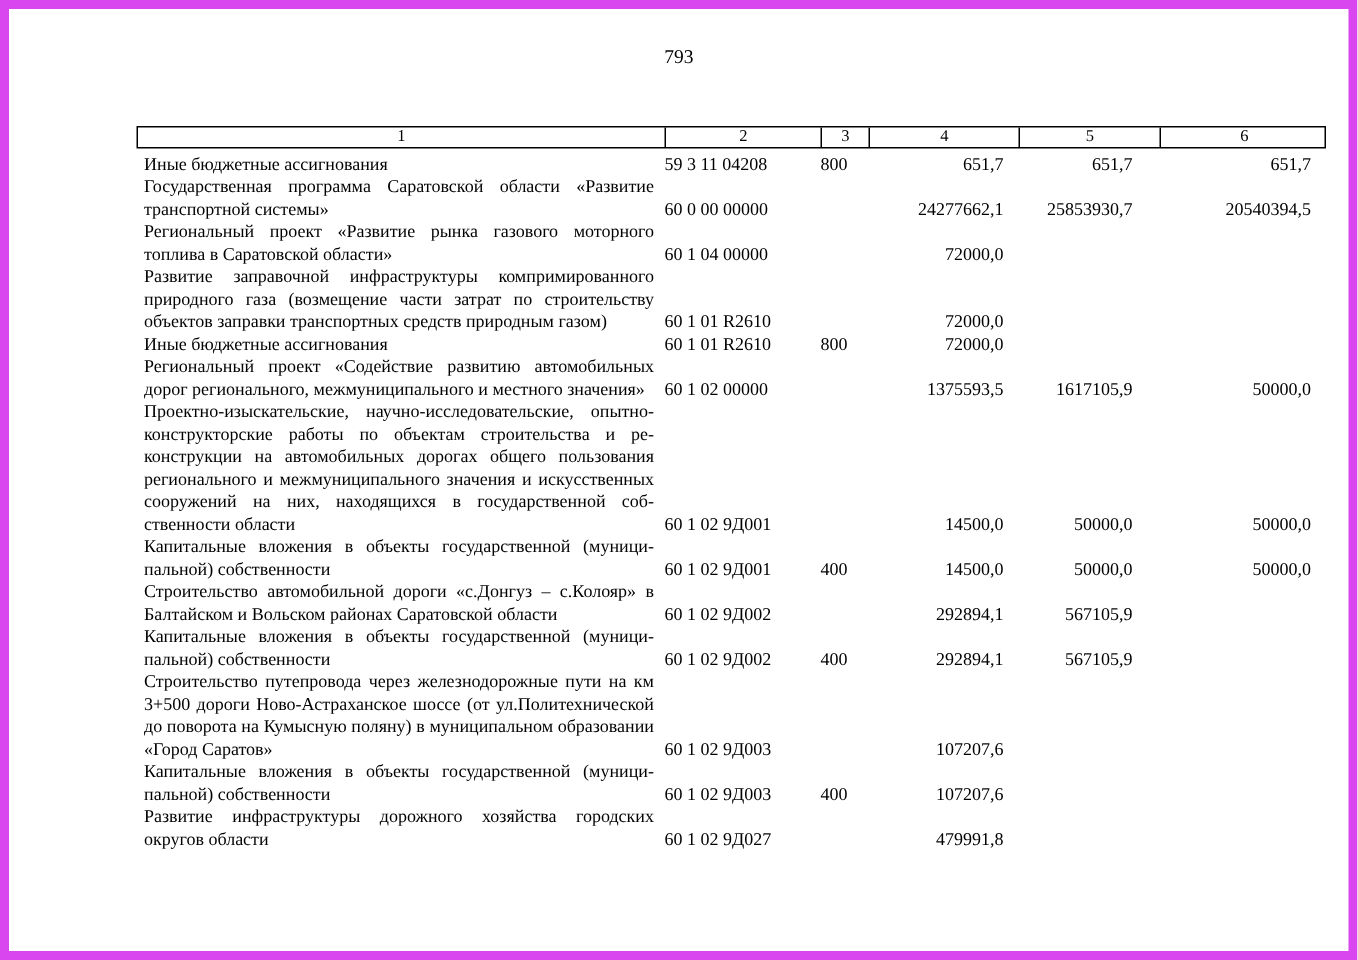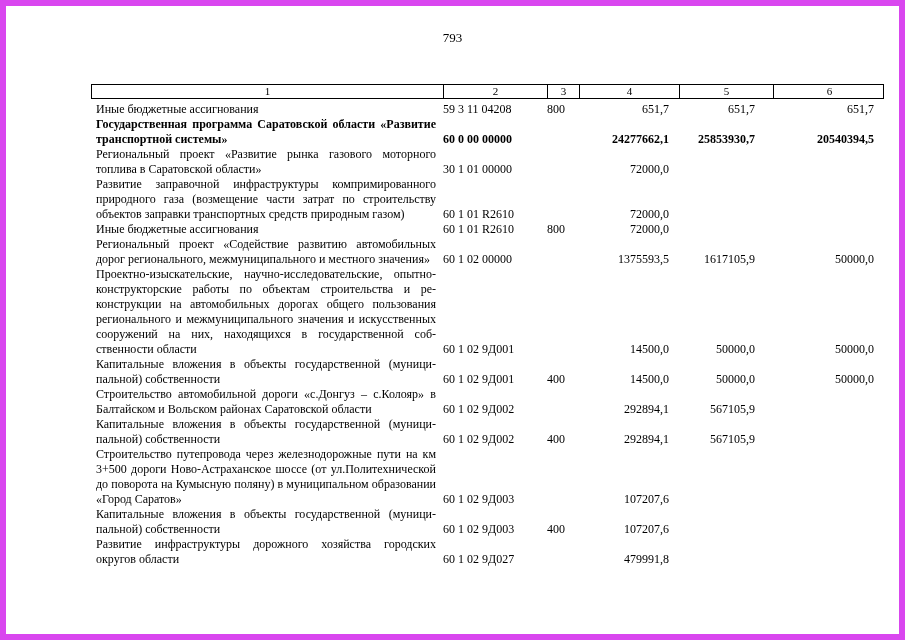--- a/index.html
+++ b/index.html
@@ -52,21 +52,21 @@
     grid-template-columns: 352px 104px 32px 100px 94px 111px;
     align-items: end;
   }
   .trow .c { line-height: 15px; }
   .c1 { text-align: justify; padding-left: 5px; padding-right: 7px; }
   .c2 { text-align: left; }
   .c3 { text-align: left; }
   .c4 { text-align: right; padding-right: 10px; }
   .c5 { text-align: right; padding-right: 18px; }
   .c6 { text-align: right; padding-right: 10px; }
-  .trow.bold { font-weight: bold; }
+  .trow.bold { font-weight: normal; }
 </style>
 </head>
 <body>
 
 <div class="page">
   <div class="page-number">793</div>
 
   <div class="budget-table">
     <div class="thead">
         <div class="hc">1</div>
@@ -88,21 +88,21 @@
         <div class="trow bold">
     <div class="c c1">Государственная программа Саратовской области «Разви­тие транспортной системы»</div>
     <div class="c c2">60 0 00 00000</div>
     <div class="c c3"></div>
     <div class="c c4">24277662,1</div>
     <div class="c c5">25853930,7</div>
     <div class="c c6">20540394,5</div>
   </div>
         <div class="trow">
     <div class="c c1">Региональный проект «Развитие рынка газового моторного топлива в Саратовской области»</div>
-    <div class="c c2">30 1 01 00000</div>
+    <div class="c c2">60 1 04 00000</div>
     <div class="c c3"></div>
     <div class="c c4">72000,0</div>
     <div class="c c5"></div>
     <div class="c c6"></div>
   </div>
         <div class="trow">
     <div class="c c1">Развитие заправочной инфраструктуры компримированного природного газа (возмещение части затрат по строительству объектов заправки транспортных средств природным газом)</div>
     <div class="c c2">60 1 01 R2610</div>
     <div class="c c3"></div>
     <div class="c c4">72000,0</div>

